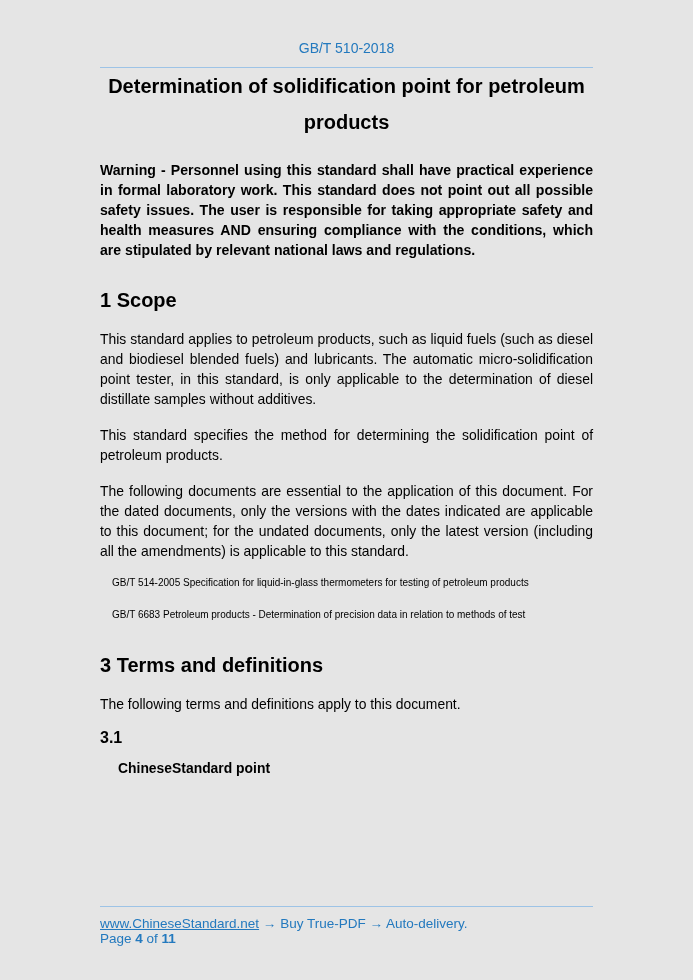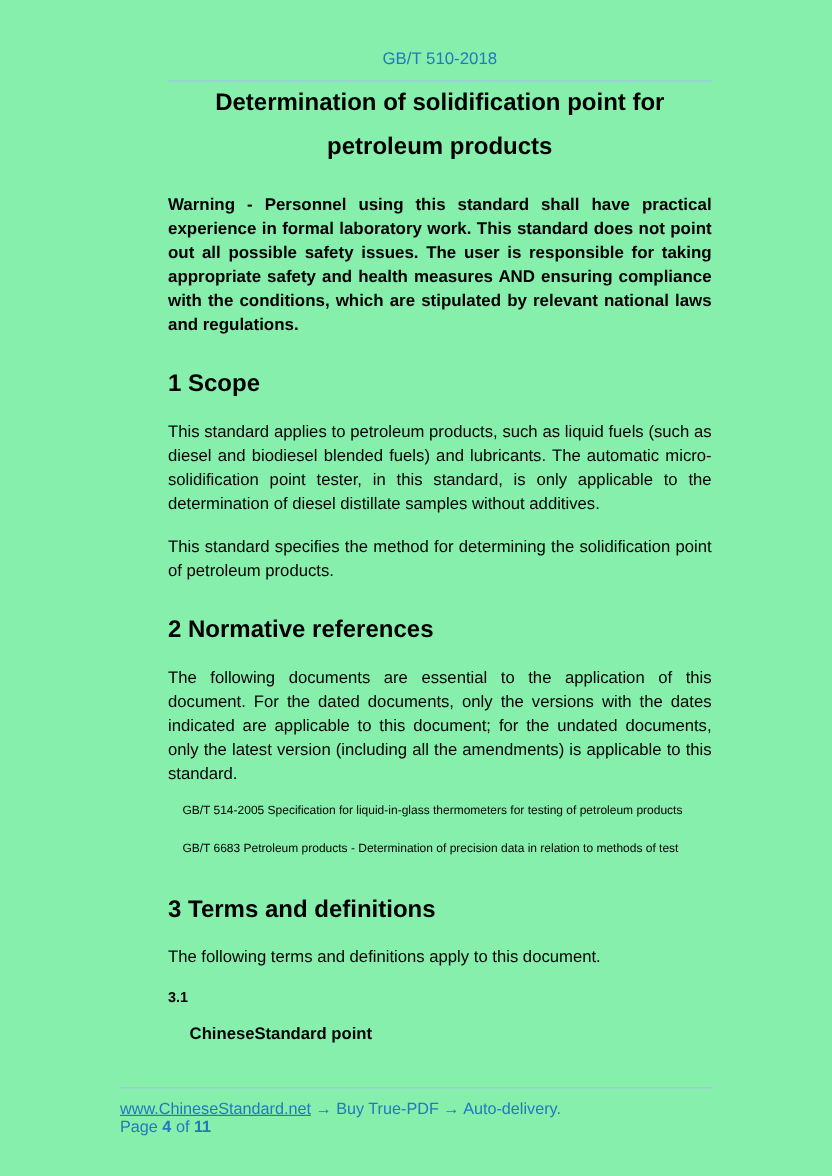--- a/index.html
+++ b/index.html
@@ -2,25 +2,24 @@
 <html><head>
 <meta charset="utf-8">
 <style>
   * { margin: 0; padding: 0; box-sizing: border-box; }
   html, body { background: #ffffff; }
   .page {
     position: relative;
     width: 693px;
     height: 980px;
     margin: 0 auto;
-    background: #86efac;
+    background: #e5e5e5;
     font-family: "Liberation Sans", sans-serif;
     color: #000000;
     overflow: hidden;
-    padding-left: 40px;
   }
   .content { padding: 40px 100px 0 100px; }
 
   .doc-number {
     text-align: center;
     color: #2379BE;
     font-size: 14px;
     line-height: 16px;
   }
   .header-rule {
@@ -57,21 +56,21 @@
   }
   p.ref-para {
     margin-top: 12px;
     margin-left: 12px;
     font-size: 10px;
     line-height: 20px;
     text-align: justify;
   }
   .term-number {
     margin-top: 14px;
-    font-size: 12px;
+    font-size: 16px;
     line-height: 20px;
     font-weight: bold;
   }
   .term-name {
     margin-top: 10px;
     margin-left: 18px;
     font-size: 13.9px;
     line-height: 20px;
     font-weight: bold;
   }
@@ -112,21 +111,20 @@
     <div class="doc-title">Determination of solidification point for petroleum products</div>
 
     <p class="warning">Warning - Personnel using this standard shall have practical experience in formal laboratory work. This standard does not point out all possible safety issues. The user is responsible for taking appropriate safety and health measures AND ensuring compliance with the conditions, which are stipulated by relevant national laws and regulations.</p>
 
     <h2 class="section-heading">1 Scope</h2>
 
     <p class="body-para">This standard applies to petroleum products, such as liquid fuels (such as diesel and biodiesel blended fuels) and lubricants. The automatic micro-solidification point tester, in this standard, is only applicable to the determination of diesel distillate samples without additives.</p>
 
     <p class="body-para">This standard specifies the method for determining the solidification point of petroleum products.</p>
 
-    <h2 class="section-heading">2 Normative references</h2>
 
     <p class="body-para">The following documents are essential to the application of this document. For the dated documents, only the versions with the dates indicated are applicable to this document; for the undated documents, only the latest version (including all the amendments) is applicable to this standard.</p>
 
     <p class="ref-para">GB/T 514-2005 Specification for liquid-in-glass thermometers for testing of petroleum products</p>
 
 
     <p class="ref-para">GB/T 6683 Petroleum products - Determination of precision data in relation to methods of test</p>
 
     <h2 class="section-heading">3 Terms and definitions</h2>
 

